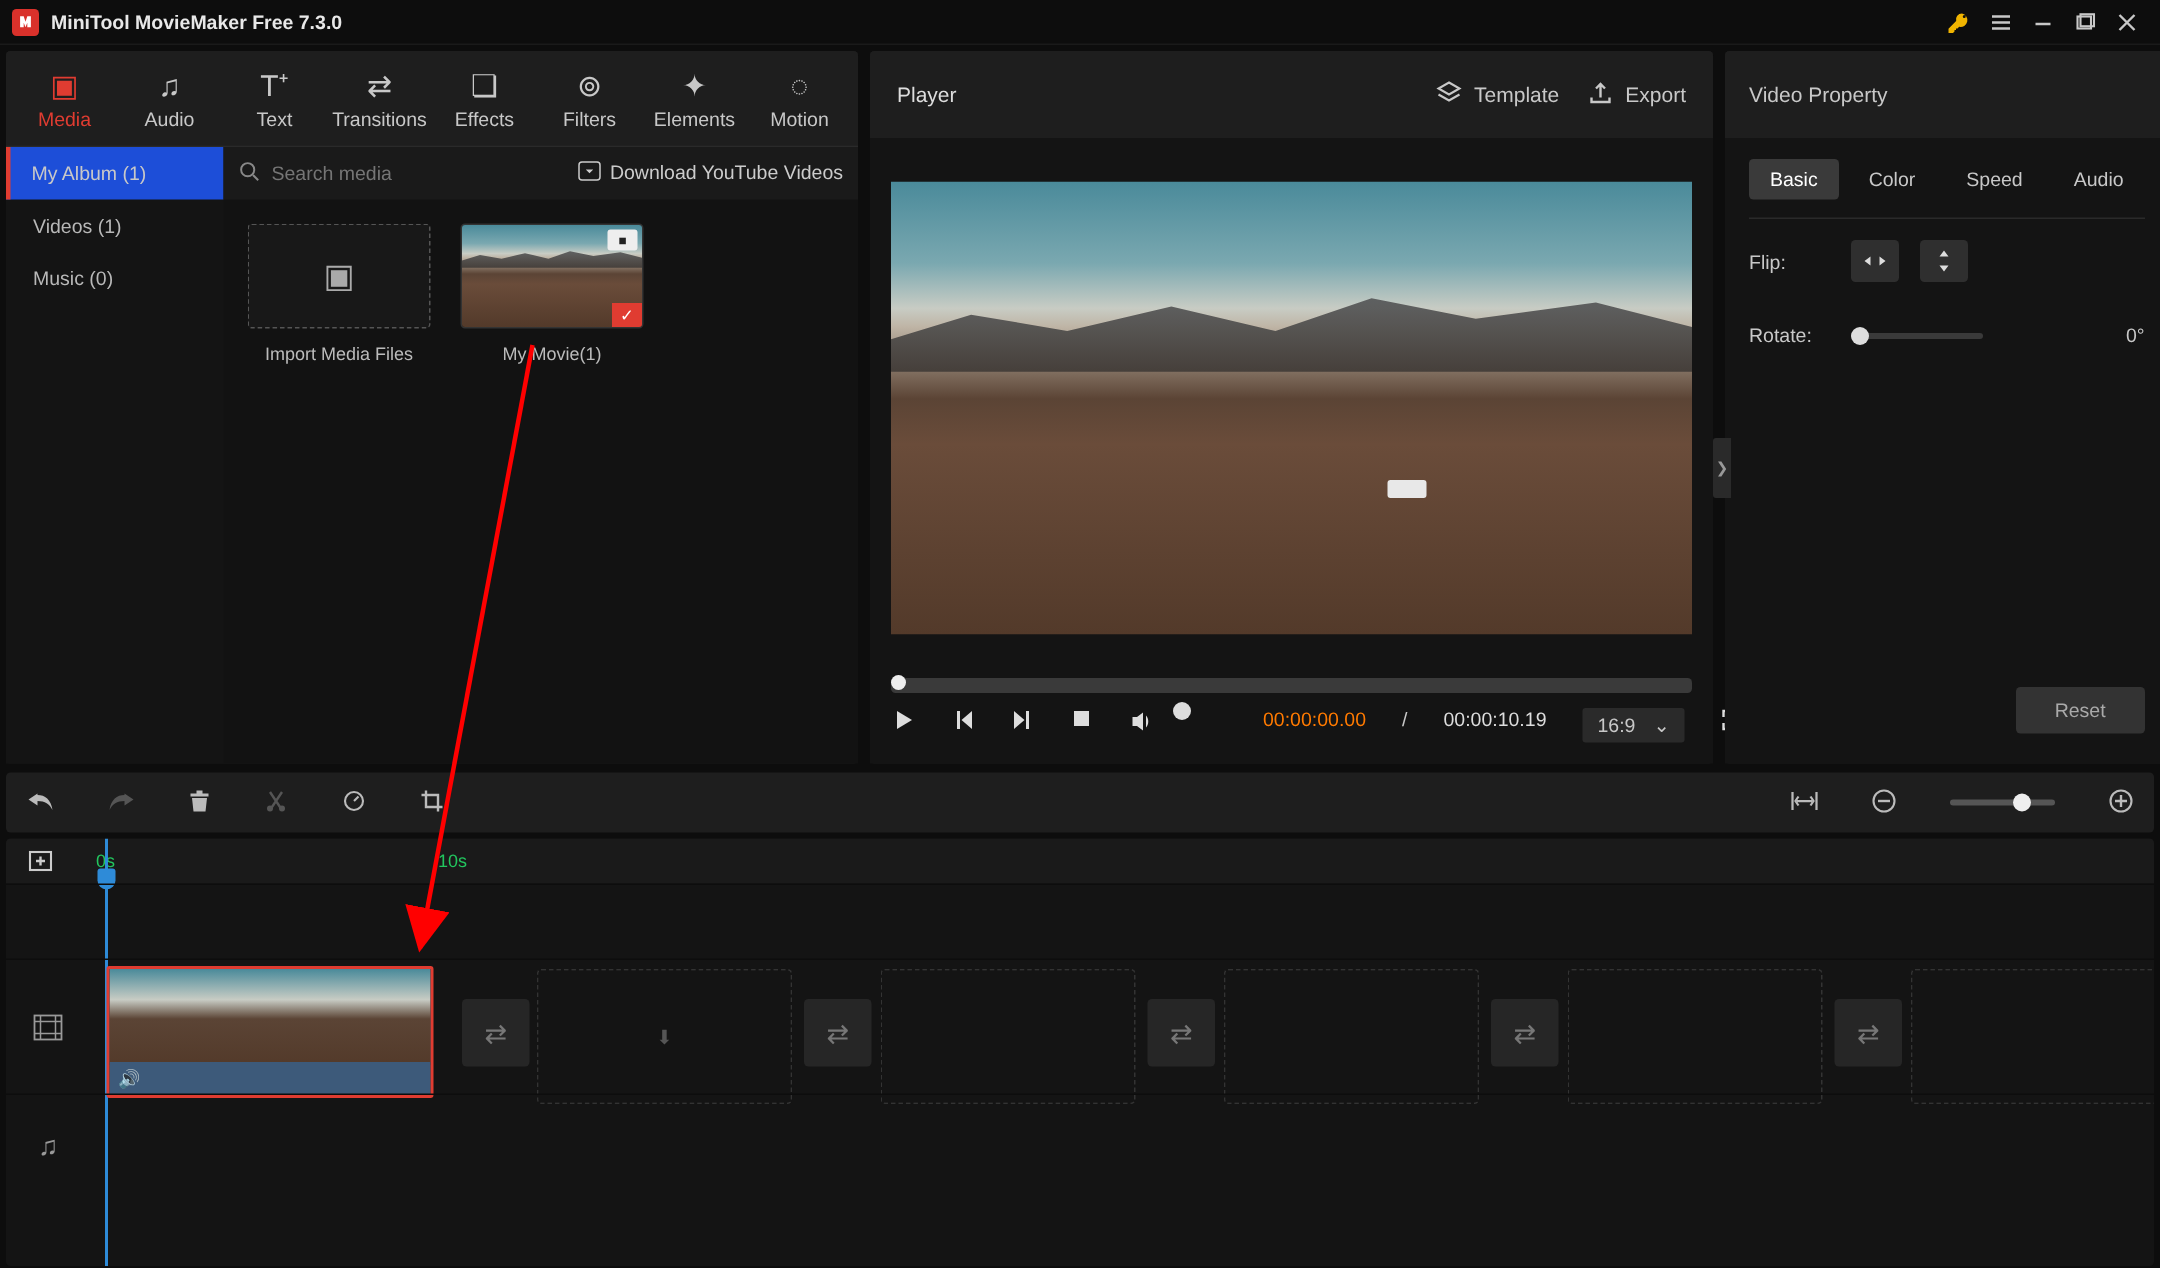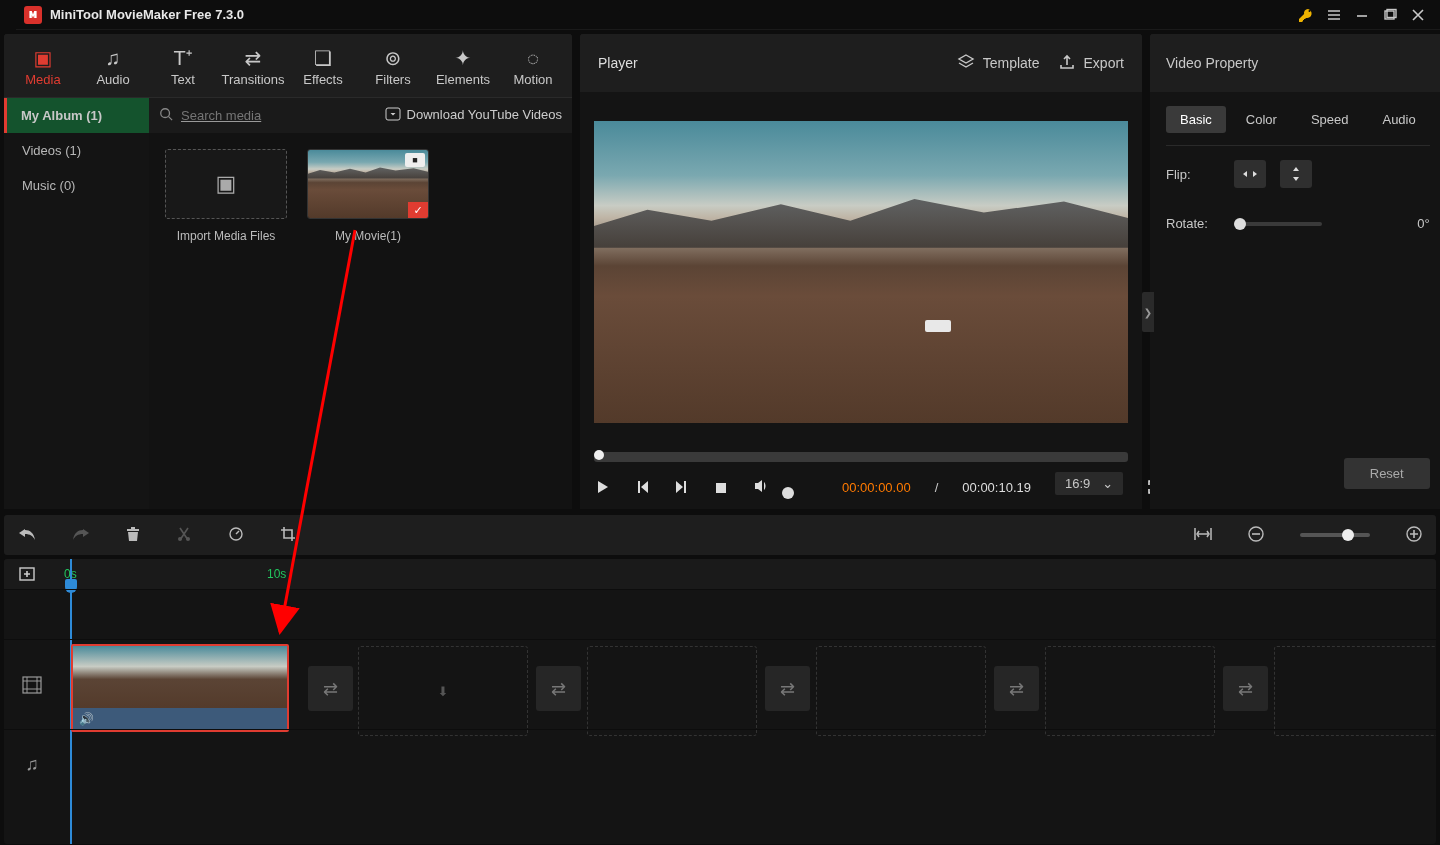--- a/index.html
+++ b/index.html
@@ -1,17 +1,17 @@
 <!DOCTYPE html>
 <html><head>
 <meta charset="utf-8">
 <style>
 * { margin: 0; padding: 0; box-sizing: border-box; }
 body { background: #0d0d0d; color: #c8c8c8; font-family: -apple-system, Segoe UI, Arial, sans-serif; font-size: 13px; width: 1440px; height: 845px; overflow: hidden; }
-.titlebar { height: 30px; background: #0d0d0d; display: flex; align-items: center; padding: 0 8px; border-bottom: 1px solid #1a1a1a; margin-left: 16px; }
+.titlebar { height: 30px; background: #0d0d0d; display: flex; align-items: center; padding: 0 8px; border-bottom: 1px solid #1a1a1a; }
 .titlebar .logo { width: 18px; height: 18px; background: #d9312b; border-radius: 3px; margin-right: 8px; position: relative; }
 .titlebar .logo::after { content: ""; position: absolute; inset: 3px; background: #fff; border-radius: 2px; clip-path: polygon(20% 20%, 40% 20%, 50% 50%, 60% 20%, 80% 20%, 80% 80%, 60% 80%, 60% 55%, 50% 80%, 40% 55%, 40% 80%, 20% 80%); }
 .titlebar .title { color: #e8e8e8; font-weight: 600; font-size: 13px; }
 .titlebar .spacer { flex: 1; }
 .titlebar .tbtn { width: 28px; height: 28px; display: flex; align-items: center; justify-content: center; color: #c8c8c8; cursor: pointer; }
 .titlebar .key { color: #f0b400; }
 
 .row1 { display: flex; gap: 8px; padding: 4px 4px 0 4px; }
 .panel { background: #1e1e1e; border-radius: 3px; }
 .media-panel { width: 574px; height: 475px; display: flex; flex-direction: column; }
@@ -19,26 +19,26 @@
 .props-panel { flex: 1; height: 475px; display: flex; flex-direction: column; border-radius: 3px; }
 
 .tabstrip { display: flex; gap: 0; padding: 8px 4px 0 4px; background: #1e1e1e; border-radius: 3px 3px 0 0; }
 .tabitem { width: 70px; display: flex; flex-direction: column; align-items: center; gap: 4px; padding: 6px 0 10px; cursor: pointer; }
 .tabitem.active { color: #e03c31; }
 .tabicon { font-size: 20px; line-height: 1; }
 
 .media-body { flex: 1; display: flex; border-top: 1px solid #2a2a2a; background: #121212; }
 .album-side { width: 145px; background: #141414; }
 .album-item { padding: 10px 14px; cursor: pointer; font-size: 13px; }
-.album-item.sel { background: #14532d; border-left: 3px solid #e03c31; font-weight: bold; }
+.album-item.sel { background: #1d4ed8; border-left: 3px solid #e03c31; }
 .album-sub { padding: 10px 18px; font-size: 13px; color: #b8b8b8; cursor: pointer; }
 
 .media-main { flex: 1; display: flex; flex-direction: column; }
 .search-row { display: flex; align-items: center; padding: 6px 10px; gap: 8px; background: #1a1a1a; height: 35px; }
-.search-row input { background: transparent; border: none; color: #999; flex: 1; font-size: 13px; outline: none; text-decoration: underline; }
+.search-row input { background: transparent; border: none; color: #999; flex: 1; font-size: 13px; outline: none; }
 .search-icn { color: #888; }
 .dl-link { color: #ccc; font-size: 13px; display: flex; align-items: flex-start; gap: 6px; cursor: pointer; }
 
 .thumbs { display: flex; gap: 20px; padding: 16px; }
 .thumb { width: 122px; display: flex; flex-direction: column; align-items: center; gap: 10px; }
 .thumb-box { width: 122px; height: 70px; border: 1px dashed #555; border-radius: 3px; display: flex; align-items: center; justify-content: center; position: relative; background: #181818; }
 .thumb-box.solid { border-style: solid; border-color: #333; overflow: hidden; }
 .thumb-label { font-size: 12px; color: #bbb; text-align: center; }
 .vid-badge { position: absolute; top: 3px; right: 3px; width: 20px; height: 14px; background: #eee; border-radius: 2px; display: flex; align-items: center; justify-content: center; color: #222; font-size: 9px; }
 .check-badge { position: absolute; bottom: 0; right: 0; width: 20px; height: 16px; background: #e03c31; display: flex; align-items: center; justify-content: center; color: #fff; font-size: 11px; }
@@ -47,21 +47,21 @@
 .player-head .title { flex: 1; font-size: 14px; color: #ddd; }
 .player-head .hbtn { display: flex; align-items: center; gap: 8px; cursor: pointer; font-size: 14px; }
 .player-body { flex: 1; background: #141414; display: flex; flex-direction: column; padding: 0 0 4px; }
 .preview { flex: 1; display: flex; align-items: center; justify-content: center; padding: 18px 14px 0; }
 .preview-img { width: 534px; height: 302px; position: relative; overflow: hidden; }
 .sky { position: absolute; inset: 0; background: linear-gradient(#4a8a9a 0%, #7aa8b0 18%, #c8ccc4 28%, #bfb5a6 32%, #5b4435 48%, #6a4c3a 58%, #533a2a 100%); }
 .mtn { position: absolute; left: 0; right: 0; top: 24%; height: 18%; background: linear-gradient(#56585a, #3f3a36); clip-path: polygon(0 60%, 10% 30%, 22% 50%, 35% 20%, 48% 50%, 60% 10%, 73% 35%, 88% 15%, 100% 45%, 100% 100%, 0 100%); opacity: 0.9; }
 .car { position: absolute; left: 62%; top: 66%; width: 26px; height: 12px; background: #e8e8e8; border-radius: 2px; }
 .scrub { height: 10px; margin: 18px 14px 0; background: #3a3a3a; border-radius: 3px; position: relative; }
 .scrub-dot { position: absolute; left: 0; top: -2px; width: 10px; height: 10px; background: #eee; border-radius: 50%; }
-.player-ctrls { display: flex; align-items: flex-end; gap: 24px; padding: 10px 14px; }
+.player-ctrls { display: flex; align-items: flex-start; gap: 24px; padding: 10px 14px; }
 .pbtn { color: #ddd; cursor: pointer; display: inline-flex; }
 .volbar { width: 96px; height: 4px; background: #ddd; border-radius: 2px; position: relative; }
 .volbar .dot { position: absolute; right: 0; top: -4px; width: 12px; height: 12px; background: #ddd; border-radius: 50%; }
 .time-cur { color: #ff7a00; font-variant-numeric: tabular-nums; }
 .time-tot { color: #ddd; font-variant-numeric: tabular-nums; }
 .aspect { background: #2a2a2a; padding: 4px 10px; border-radius: 2px; display: flex; align-items: center; gap: 12px; cursor: pointer; }
 
 .props-head { height: 58px; display: flex; align-items: center; padding: 0 16px; font-size: 14px; background: #1e1e1e; border-radius: 3px 3px 0 0; }
 .props-body { flex: 1; background: #141414; padding: 0 16px 10px; display: flex; flex-direction: column; position: relative; }
 .prop-tabs { display: flex; gap: 6px; padding: 14px 0 12px; border-bottom: 1px solid #2a2a2a; }
@@ -370,21 +370,21 @@
       </svg></span>
 </div>
 
 <div class="timeline">
   <div class="ruler">
     <span class="ruler-add"><svg width="18" height="18" viewBox="0 0 18 18">
           <rect x="2" y="3" width="14" height="12" fill="none" stroke="currentColor" stroke-width="1.4"></rect>
           <path stroke="currentColor" stroke-width="1.6" d="M9 6v6M6 9h6"></path>
         </svg></span>
     <span class="ruler-lbl" style="left:60px">0s</span>
-    <span class="ruler-lbl" style="left:263px">10s</span>
+    <span class="ruler-lbl" style="left:288px">10s</span>
   </div>
   <div class="playhead" style="left:66px">
       <div class="cap"></div>
     </div>
 
   <div class="track tx-track">
     <div class="track-icon"></div>
       <div class="track-lane"></div>
   </div>
 

